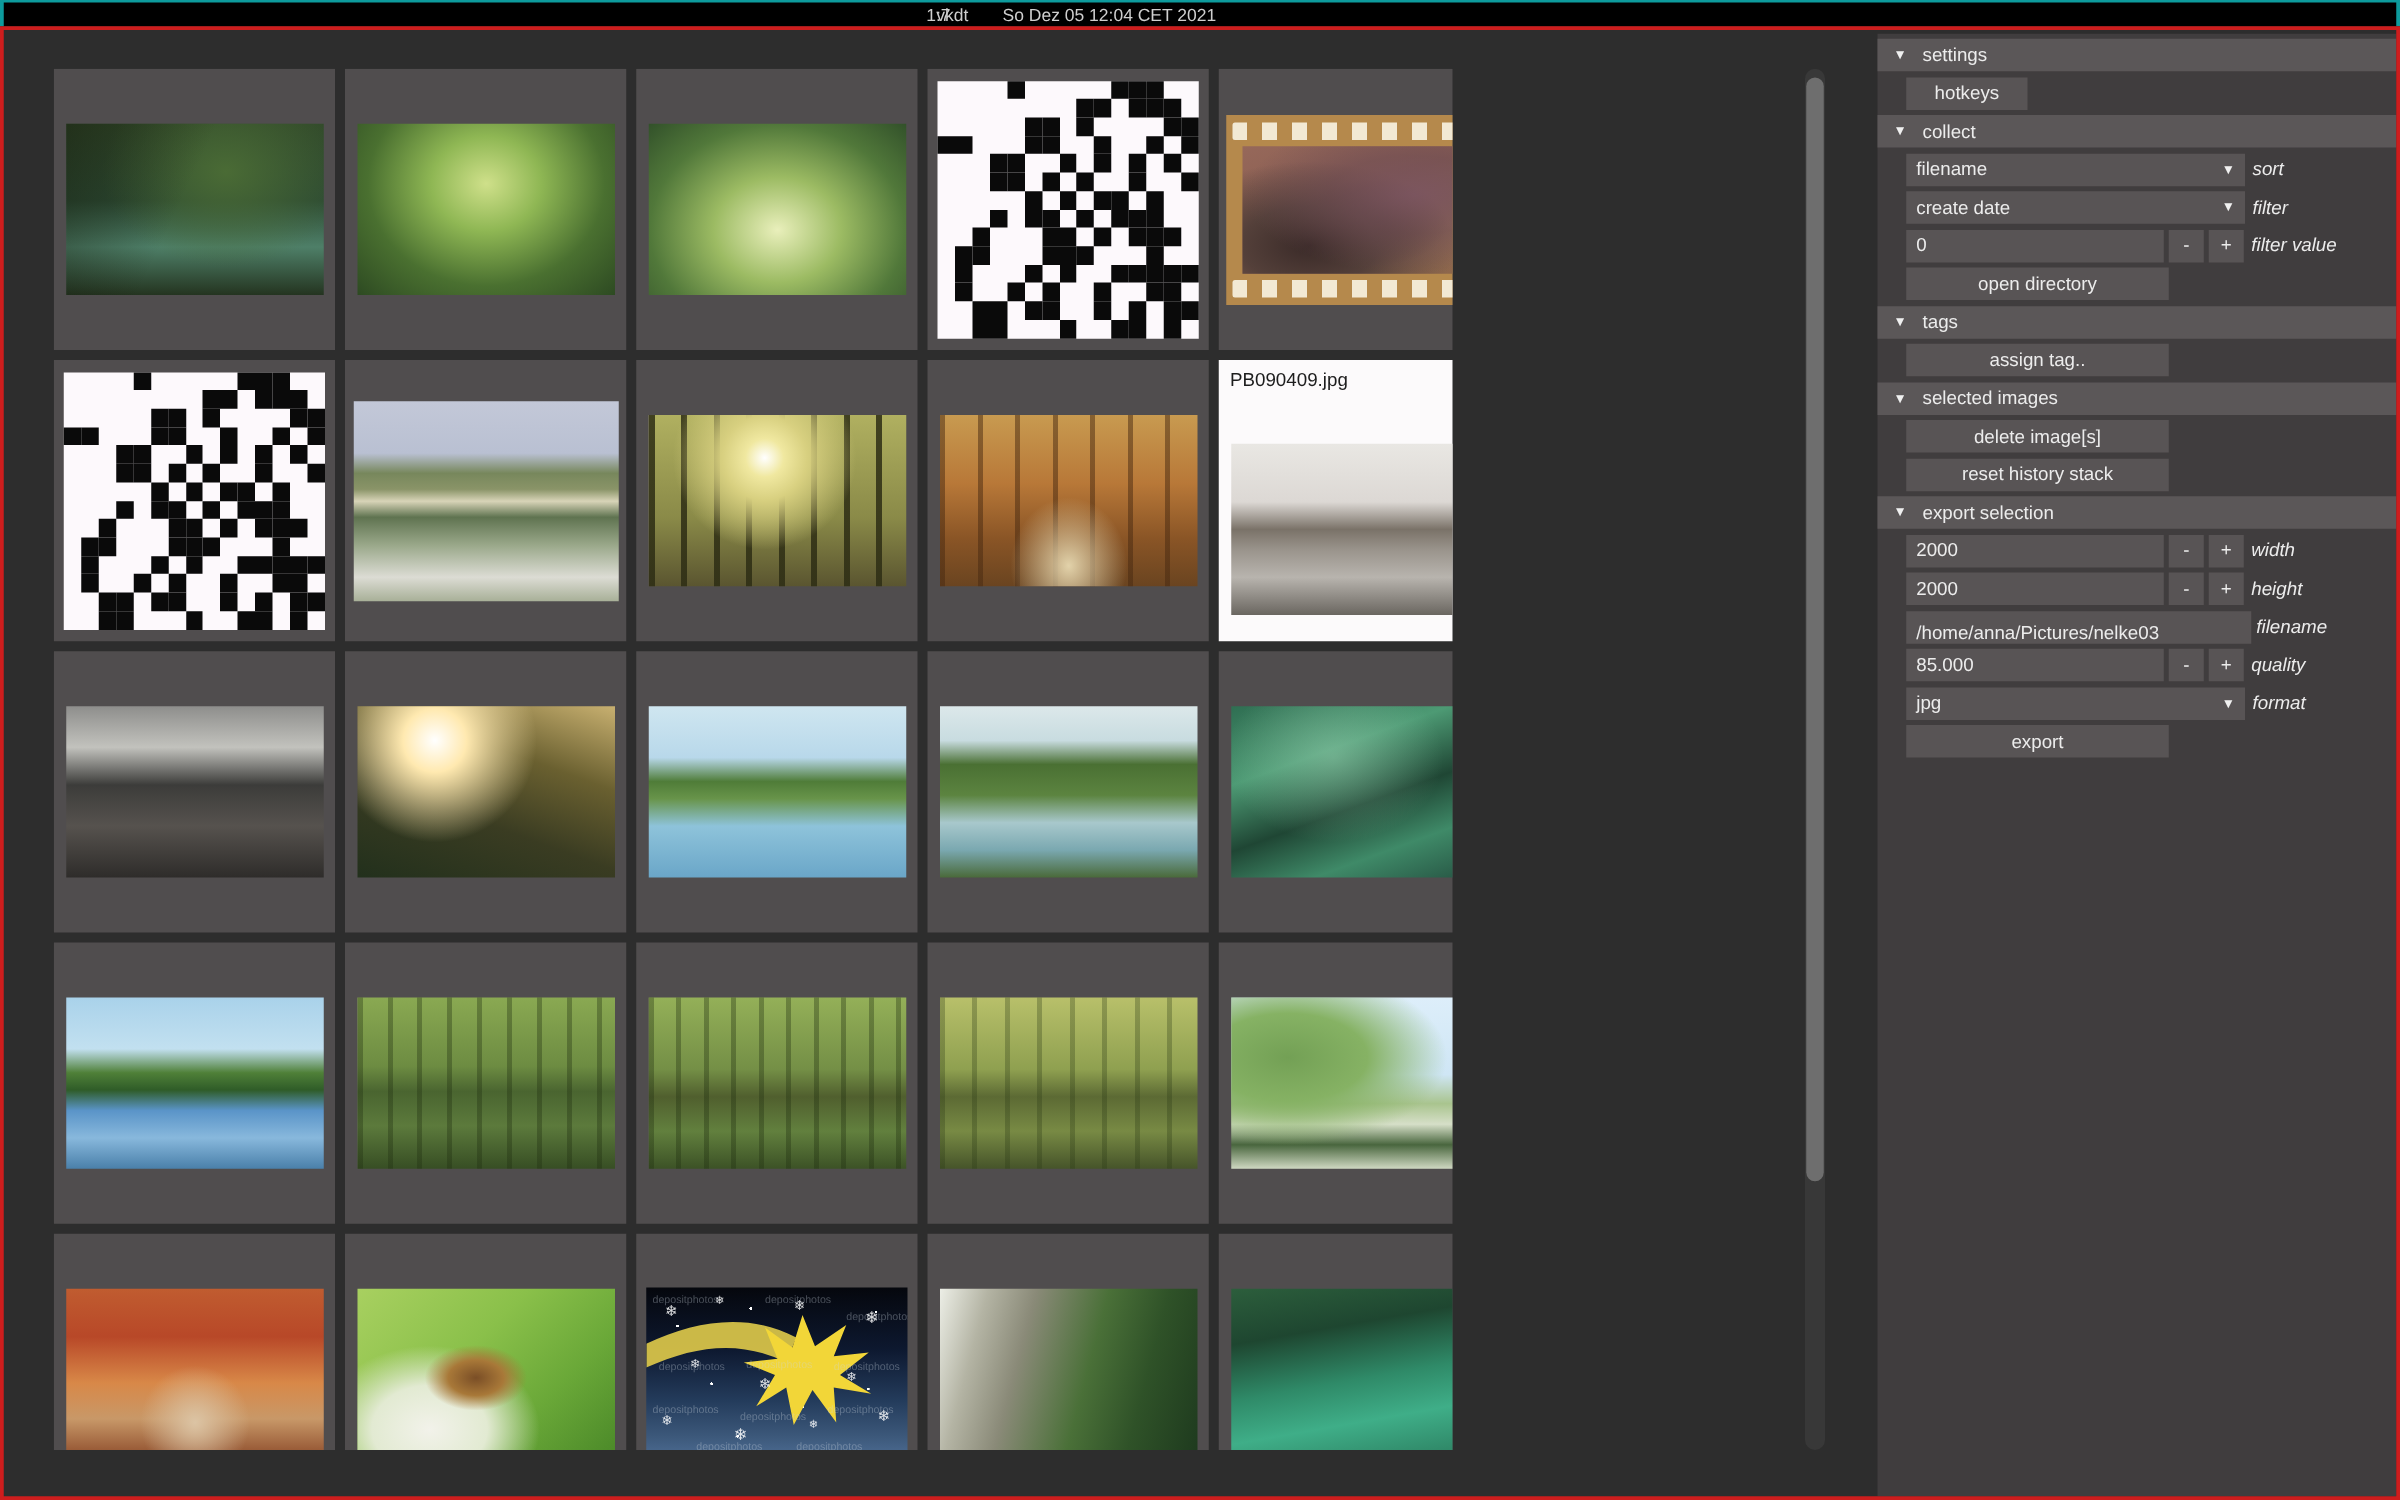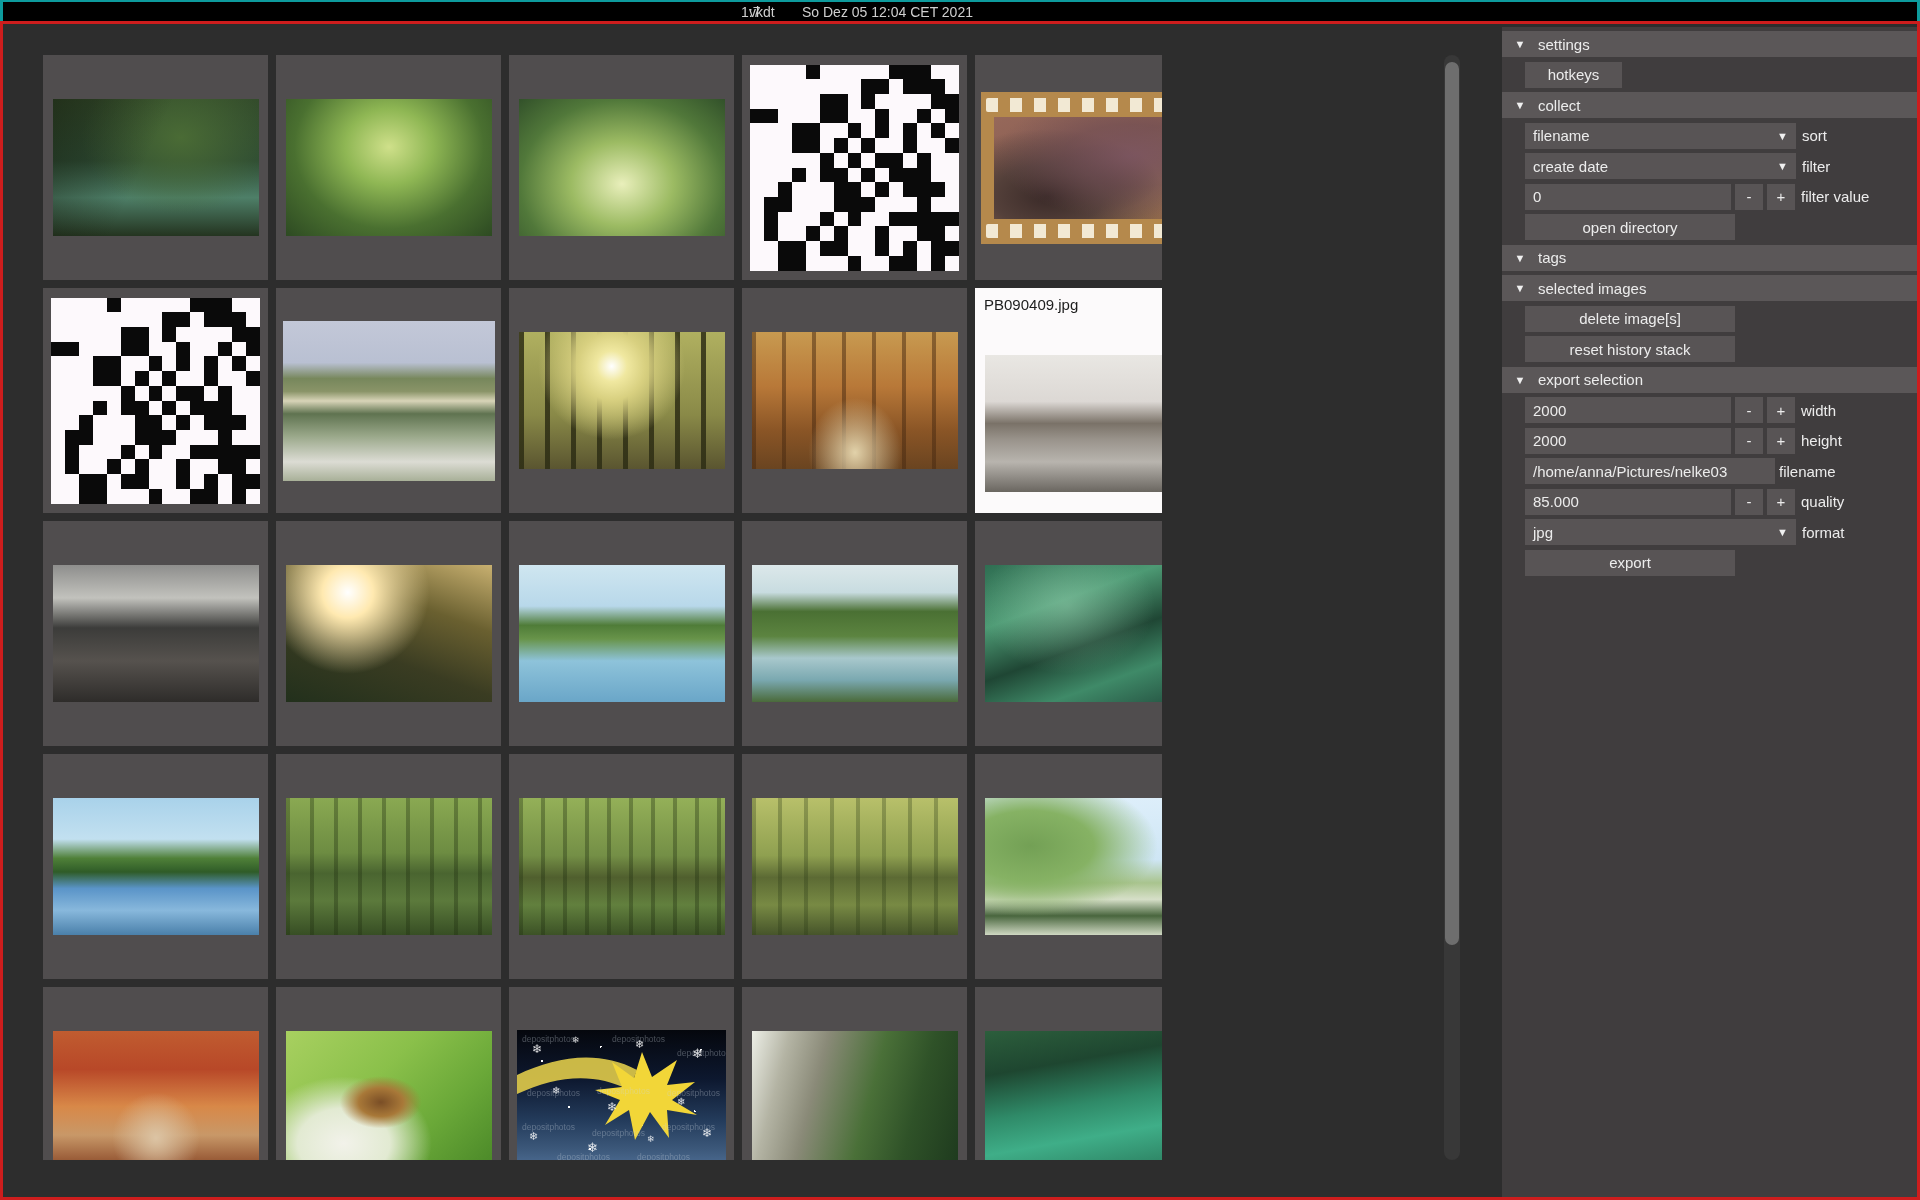--- a/index.html
+++ b/index.html
@@ -103,23 +103,23 @@
     color:#ececec;font-size:15px;}
   .srow{display:flex;align-items:center;height:26px;flex:none;}
   .shdr{background:#5b5758;width:100%;}
   .shdr .tri{width:36px;text-align:center;font-size:11px;color:#f0f0f0;}
   .sind{margin-left:23px;}
   .sbtn{background:#585455;width:210px;height:26px;display:flex;align-items:center;justify-content:center;cursor:pointer;}
   .sbtn.small{width:97px;}
   .scombo{background:#585455;width:271px;height:26px;display:flex;align-items:center;box-sizing:border-box;padding:0 8px;}
   .scombo .cv{flex:1;} .scombo .tri{font-size:11px;color:#f0f0f0;}
   .sinput{background:#585455;height:26px;display:flex;align-items:center;box-sizing:border-box;padding:0 8px;width:206px;}
-  .sinput.wide{width:250px;}
+  .sinput.wide{width:276px;align-items:flex-end;}
   .mini{background:#585455;width:28px;height:26px;display:flex;align-items:center;justify-content:center;margin-left:4px;}
-  .suffix{margin-left:6px;white-space:nowrap;}
+  .suffix{margin-left:6px;white-space:nowrap;font-style:italic;}
   .gap4{margin-left:4px;}
 </style>
 </head>
 <body>
 
 <div id="topbar">
   <span id="tb-ratio">1:7</span>
   <span id="tb-app">vkdt</span>
   <span id="tb-clock">So Dez 05 12:04 CET 2021</span>
 </div>
@@ -924,20 +924,25 @@
     </div>
     <div class="srow sind">
       <div class="sbtn">
         <span>open directory</span>
       </div>
     </div>
     <div class="srow shdr">
       <span class="tri">▼</span>
       <span>tags</span>
     </div>
+    <div class="srow sind">
+      <div class="sbtn">
+        <span>assign tag..</span>
+      </div>
+    </div>
     <div class="srow shdr">
       <span class="tri">▼</span>
       <span>selected images</span>
     </div>
     <div class="srow sind">
       <div class="sbtn">
         <span>delete image[s]</span>
       </div>
     </div>
     <div class="srow sind">

